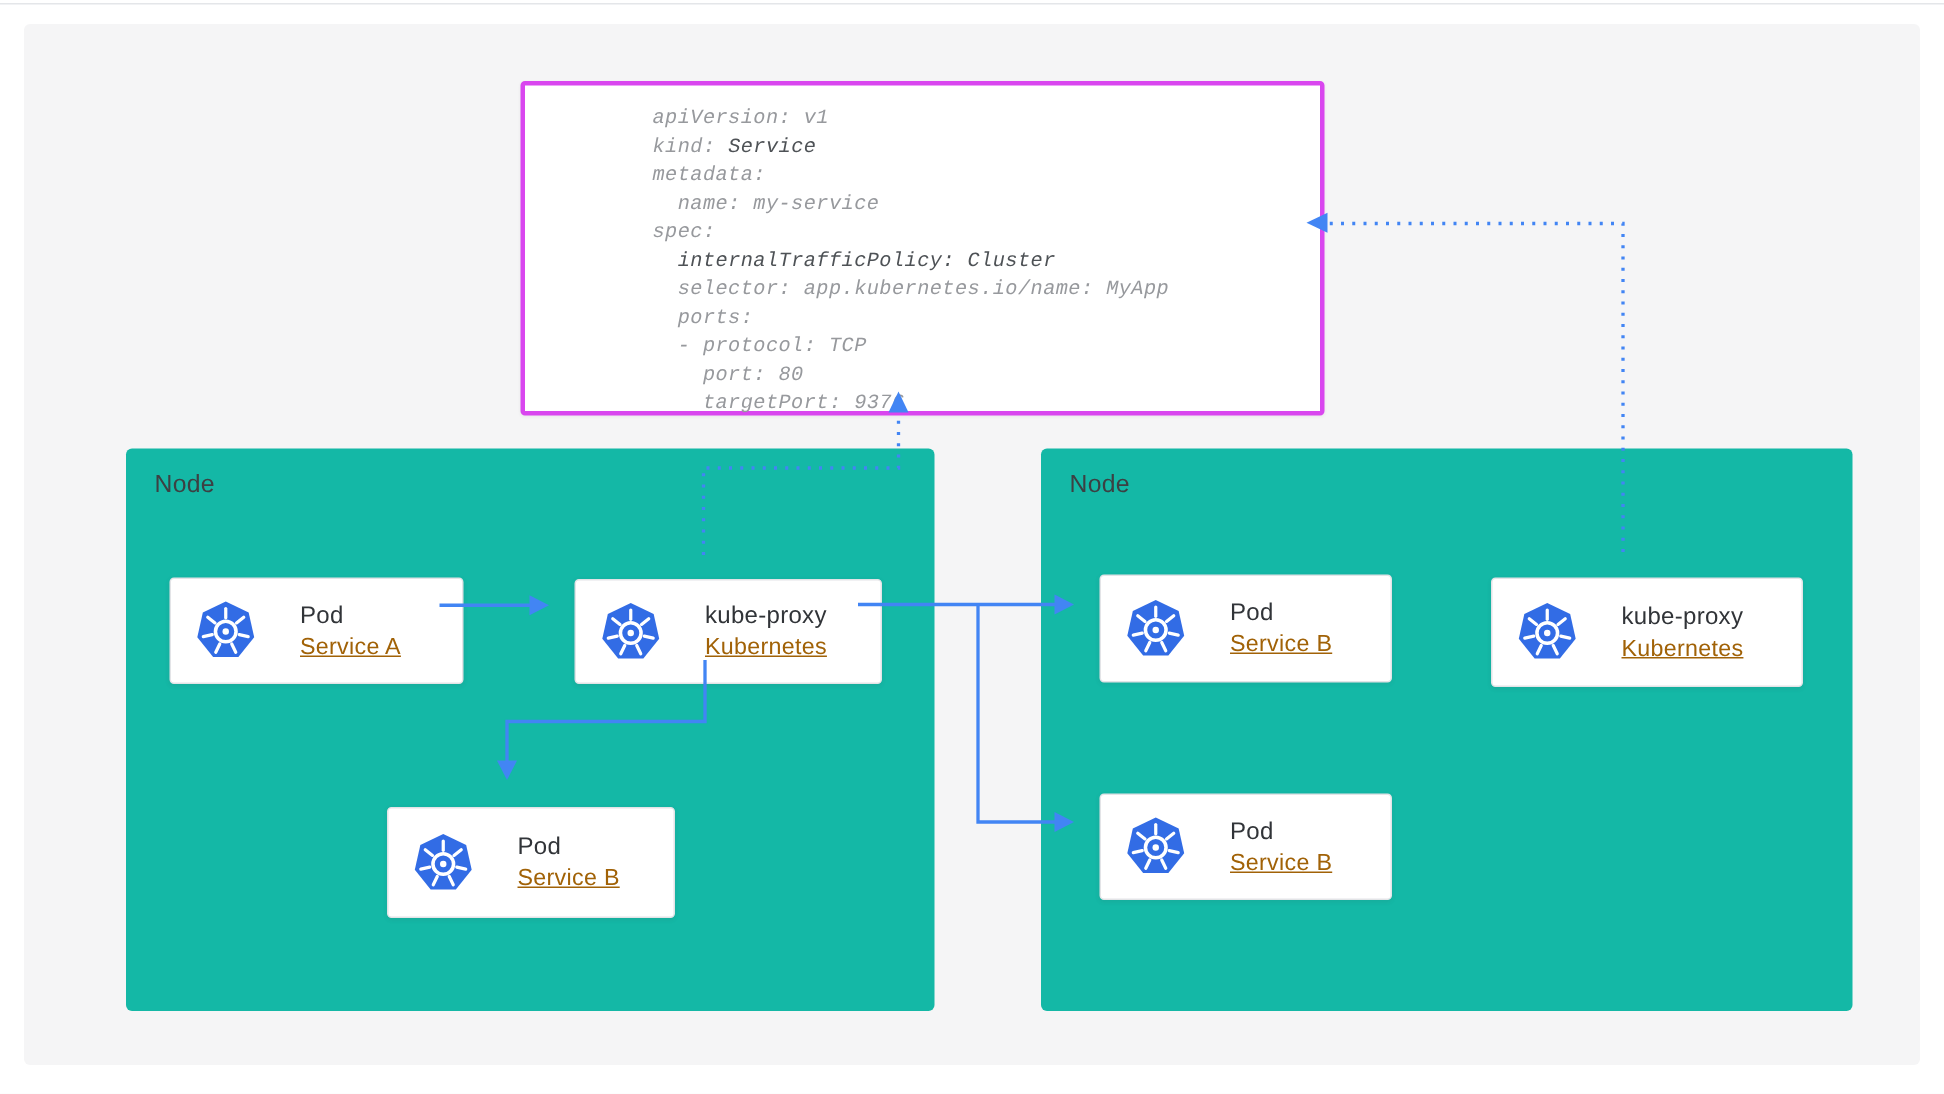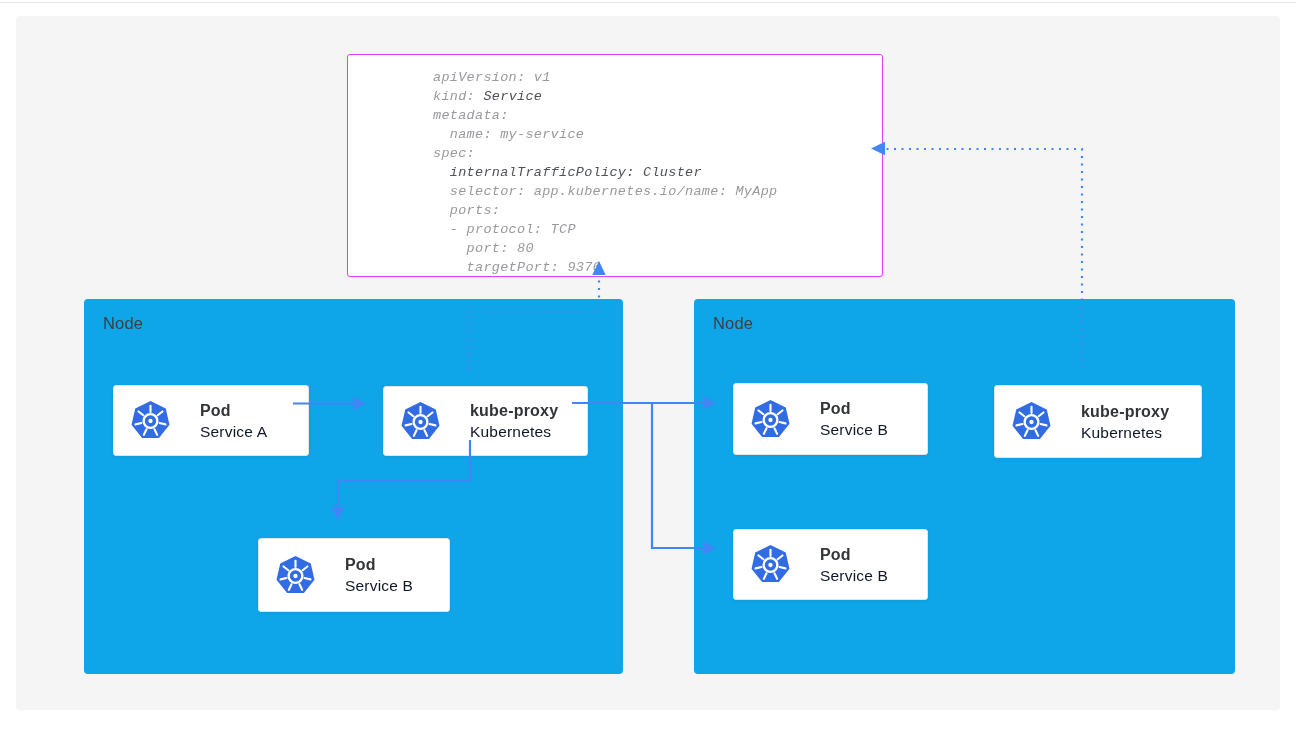--- a/index.html
+++ b/index.html
@@ -7,49 +7,49 @@
     position:relative;width:1296px;height:729px;overflow:hidden;
     background:#fff;font-family:"Liberation Sans",sans-serif;
     -webkit-font-smoothing:antialiased;
   }
   .topline{position:absolute;top:2px;left:0;right:0;height:1px;background:#e4e6e9;}
   .panel{
     position:absolute;left:16px;top:16px;width:1264px;height:694px;
     background:#f5f5f6;border-radius:4px;
   }
   .node{
-    position:absolute;background:#0ea5e9;border-radius:4px;
+    position:absolute;background:#14b8a6;border-radius:4px;
   }
   .node-left{left:68px;top:283px;width:539px;height:375px;}
   .node-right{left:678px;top:283px;width:541px;height:375px;}
   .node-label{
     position:absolute;left:19px;top:15px;font-size:16.5px;color:#3c4043;letter-spacing:.2px;
   }
   .yaml-box{
     position:absolute;left:331px;top:38px;width:536px;height:223px;
-    background:#fff;border:1px solid #d946ef;border-radius:3px;
+    background:#fff;border:3px solid #d946ef;border-radius:3px;
     box-shadow:0 1px 2px rgba(60,64,67,.06);
     box-sizing:border-box;
   }
   .code{
     margin:0;padding:13px 18px 0 85px;
     font-family:"Liberation Mono","DejaVu Sans Mono",monospace;
     font-style:italic;font-size:13.5px;line-height:19px;
     color:#97999d;letter-spacing:.3px;white-space:pre;
   }
   .code .b{font-weight:400;color:#4e5256;}
   .card{
     position:absolute;background:#fff;border:1px solid #e3e4e7;border-radius:3px;
     box-shadow:0 1px 3px rgba(60,64,67,.10);
     box-sizing:border-box;display:flex;align-items:center;padding-left:16px;
   }
   .k8s-icon{width:41px;height:41px;flex:0 0 41px;display:block;}
   .card-text{margin-left:29px;}
-  .card-title{font-size:16px;color:#313438;line-height:21px;letter-spacing:.2px;font-weight:bold;}
-  .card-sub{font-size:15.5px;color:#0f172a;line-height:21px;letter-spacing:.2px;}
+  .card-title{font-size:16px;color:#313438;line-height:21px;letter-spacing:.2px;}
+  .card-sub{font-size:15.5px;color:#a16207;line-height:21px;letter-spacing:.2px;text-decoration:underline;}
   .overlay{position:absolute;left:0;top:0;pointer-events:none;}
   .overlay path{fill:none;stroke-width:2.2px;}
   .overlay path.dotted{stroke-dasharray:2 5.5;}
   .symbol-defs{position:absolute;width:0;height:0;overflow:hidden;}
 </style>
 </head>
 <body>
 
 <svg class="symbol-defs" aria-hidden="true">
   <symbol id="k8s" viewBox="0 0 40 40">

